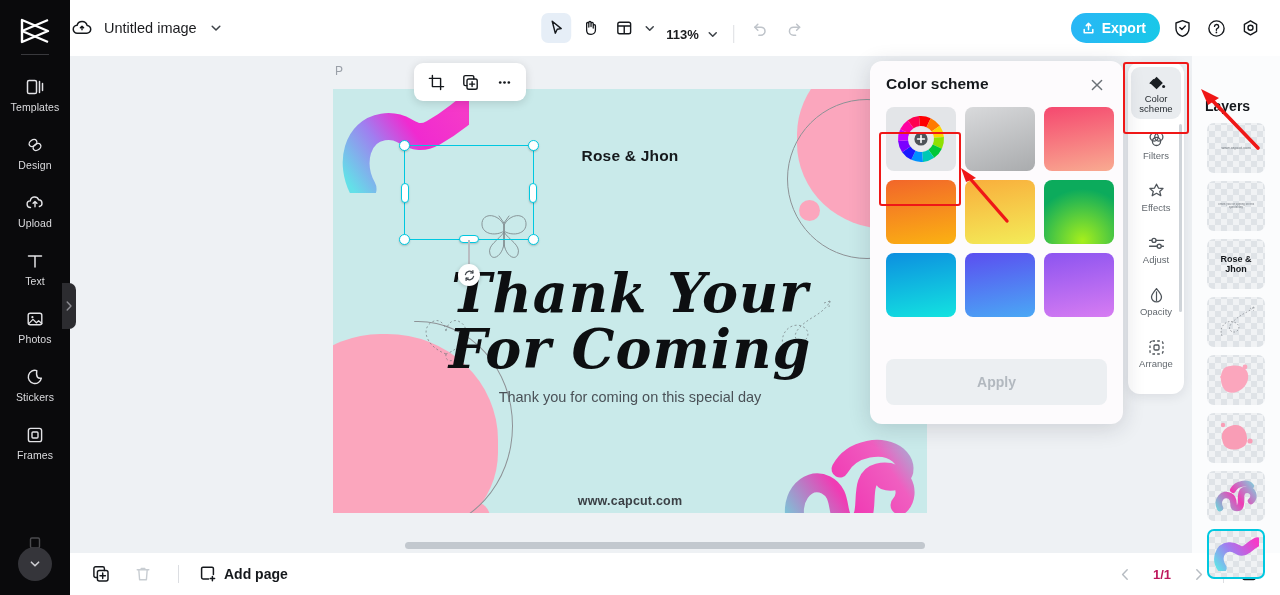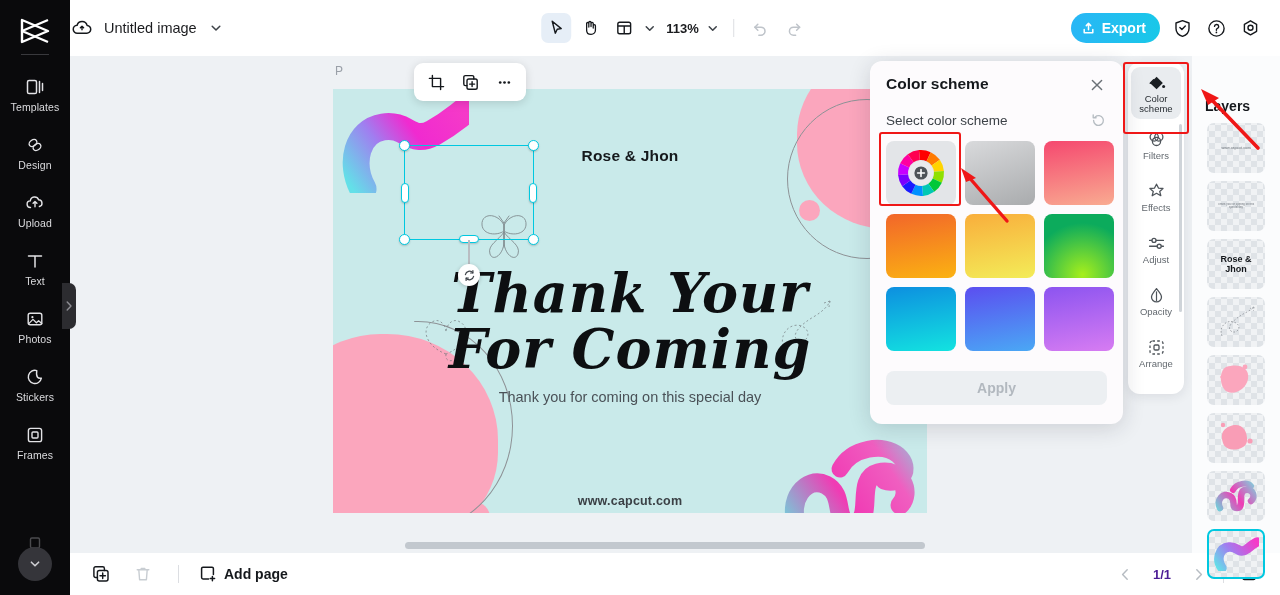--- a/index.html
+++ b/index.html
@@ -43,21 +43,21 @@
   
   .topbar {
     position: absolute; left: 70px; top: 0; width: 1210px; height: 56px;
     background: #fff; display: flex; align-items: center; z-index: 30;
   }
   .topbar-left { display: flex; align-items: center; gap: 10px; }
   .doc-title { font-size: 14.5px; color: #1b1c1f; }
   .chev-btn { display: flex; align-items: center; justify-content: center; cursor: pointer; width: 18px; height: 18px; }
   .topbar-center {
     position: absolute; left: 50%; transform: translateX(-50%);
-    display: flex; align-items: center; gap: 4px;
+    display: flex; align-items: flex-end; gap: 4px;
   }
   .tool-btn {
     width: 30px; height: 30px; border-radius: 7px; display: flex;
     align-items: center; justify-content: center; cursor: pointer; background: transparent;
   }
   .tool-btn.active { background: #e6eef7; }
   .tool-group { display: flex; align-items: center; gap: 1px; }
   .zoom-val { font-size: 13px; color: #1b1c1f; font-weight: 600; padding: 0 4px; min-width: 40px; text-align: center; }
   .vsep { width: 1px; height: 18px; background: #dcdee2; margin: 0 7px; }
   .topbar-right {
@@ -190,21 +190,21 @@
   .cs-reset { width: 18px; height: 18px; display: flex; align-items: center; justify-content: center; cursor: pointer; }
   .cs-grid {
     margin-top: 12px; display: grid; grid-template-columns: repeat(3, 70px);
     gap: 9px 9px;
   }
   .cs-sw { width: 70px; height: 64px; border-radius: 8px; cursor: pointer; }
   .cs-sw.wheel {
     background: #e3e5e8; display: flex; align-items: center; justify-content: center;
   }
   .cs-apply {
-    position: absolute; left: 16px; right: 16px; bottom: 19px; height: 34px;
+    position: absolute; left: 16px; right: 16px; bottom: 19px; height: 46px;
     border-radius: 8px; background: #eceff2; color: #b2b8bf;
     font-size: 14px; font-weight: 600; display: flex; align-items: center;
     justify-content: center; cursor: default; border: none;
   }
   .hl-box-1 {
     position: absolute; left: 879px; top: 132px; width: 82px; height: 74px;
     border: 2.4px solid #ef1717; border-radius: 3px; z-index: 60; pointer-events: none;
   }
   .hl-box-2 {
     position: absolute; left: 1123px; top: 62px; width: 66px; height: 72px;
@@ -258,21 +258,21 @@
   
   .bottombar {
     position: absolute; left: 70px; bottom: 0; width: 1210px; height: 42px;
     background: #fff; display: flex; align-items: center; z-index: 35;
   }
   .bb-left { display: flex; align-items: center; gap: 12px; padding-left: 16px; }
   .bb-btn { width: 30px; height: 28px; border-radius: 6px; display: flex; align-items: center; justify-content: center; cursor: pointer; }
   .bb-sep { width: 1px; height: 18px; background: #dcdee2; margin: 0 8px; }
   .add-page { display: flex; align-items: center; gap: 7px; cursor: pointer; font-size: 14px; color: #15181c; font-weight: 600; }
   .bb-right { position: absolute; right: 16px; display: flex; align-items: center; gap: 2px; }
-  .pg-num { font-size: 13px; color: #4c1d95; font-weight: 600; padding: 0 10px; }
+  .pg-num { font-size: 13px; color: #be185d; font-weight: 600; padding: 0 10px; }
 </style>
 </head>
 <body>
 
 <div class="app">
 
   <div class="left-rail">
     <div class="brand-logo">
       <svg width="34" height="28" viewBox="0 0 34 28" fill="none">
         <path d="M4 3 L30 14 L4 25 Z" stroke="#fff" stroke-width="2.4" stroke-linejoin="round" fill="none"></path>
@@ -579,29 +579,20 @@
       <div class="hscroll-thumb"></div>
     </div>
   </div>
 
   <div class="cs-panel">
     <div class="cs-head">
       <div class="cs-title">Color scheme</div>
       <div class="cs-close">
         <svg width="16" height="16" viewBox="0 0 16 16" fill="none">
           <path d="M3.4 3.4l9.2 9.2M12.6 3.4l-9.2 9.2" stroke="#6b7177" stroke-width="1.45" stroke-linecap="round"></path>
-        </svg>
-      </div>
-    </div>
-    <div class="cs-sub-row">
-      <div class="cs-sub">Select color scheme</div>
-      <div class="cs-reset">
-        <svg width="15" height="15" viewBox="0 0 15 15" fill="none">
-          <path d="M2.6 7.5a4.9 4.9 0 1 0 1.6-3.6" stroke="#b6bcc2" stroke-width="1.35" stroke-linecap="round"></path>
-          <path d="M2.2 1.8v2.9h2.9" stroke="#b6bcc2" stroke-width="1.35" stroke-linecap="round" stroke-linejoin="round"></path>
         </svg>
       </div>
     </div>
 
     <div class="cs-grid">
       <div class="cs-sw wheel">
         <svg width="50" height="50" viewBox="0 0 50 50">
           <defs>
             <linearGradient id="cw0">
                 <stop offset="0" stop-color="#ff0000"></stop>

